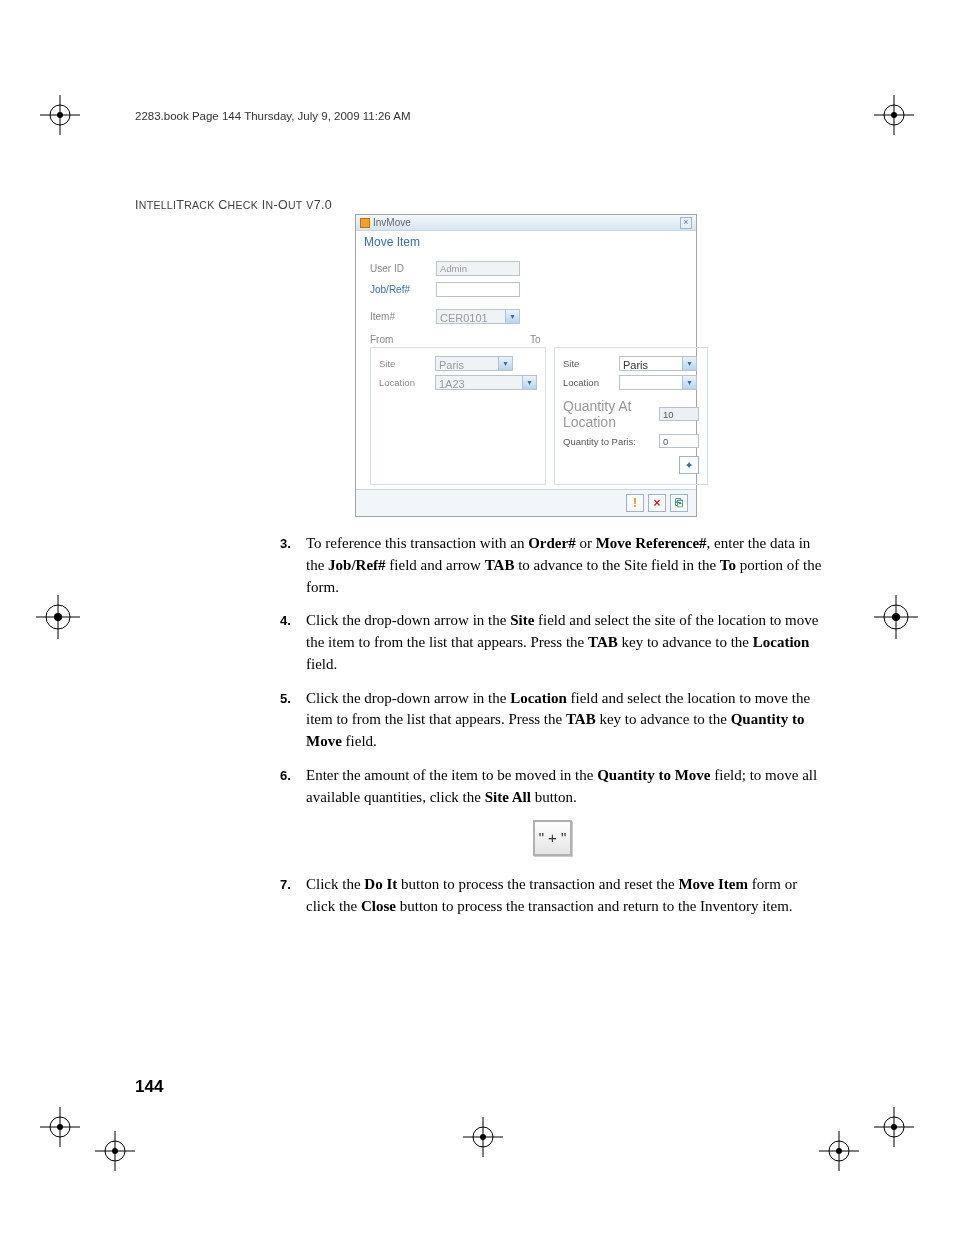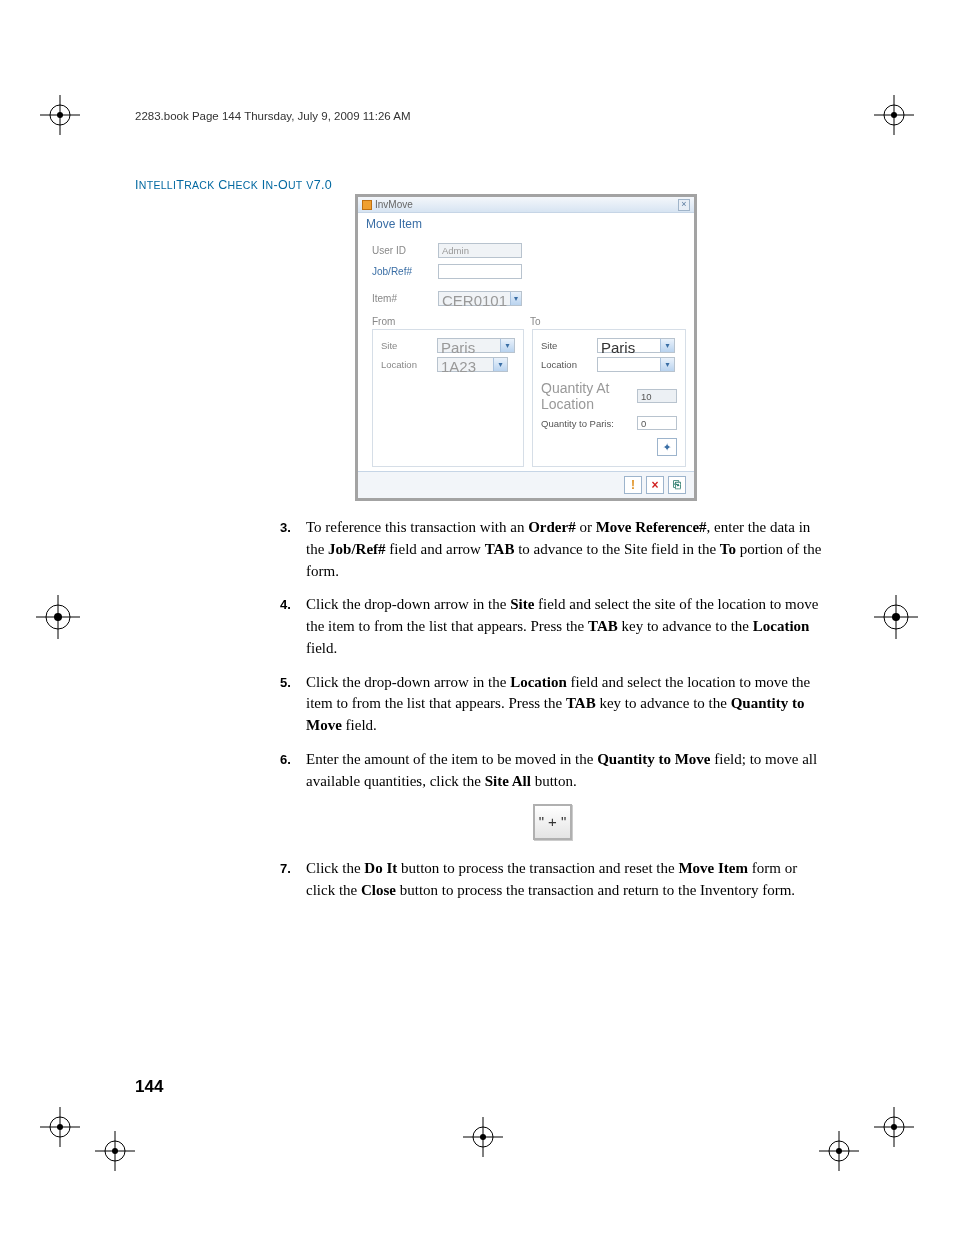--- a/index.html
+++ b/index.html
@@ -27,41 +27,41 @@
   .page {
     position: absolute;
     top: 110px;
     left: 135px;
     width: 690px;
   }
   .header-line {
     font-family: Arial, sans-serif;
     font-size: 11.5px;
     color: #333;
-    margin-bottom: 56px;
+    margin-bottom: 76px;
   }
   .doc-title {
     font-family: Verdana, Arial, sans-serif;
     font-size: 12.5px;
     letter-spacing: 0.3px;
-    color: #0369a1;
+    color: #404040;
     margin-bottom: 2px;
   }
   .doc-subtitle {
     font-family: Verdana, Arial, sans-serif;
     font-size: 12.5px;
     color: #222;
     margin-bottom: 20px;
   }
 
   
   .window {
     width: 342px;
     margin-left: 220px;
-    border: 3px solid #a3a3a3;
+    border: 1px solid #a3a3a3;
     background: #fff;
     font-family: Tahoma, Arial, sans-serif;
     font-size: 10px;
     color: #666;
   }
   .titlebar {
     height: 16px;
     background: linear-gradient(#f4f7fb, #d7e4f2);
     border-bottom: 1px solid #c6d5e6;
     display: flex;
@@ -97,21 +97,21 @@
     display:flex; align-items:center;
     font-size:9.5px;
   }
   .inp.white { background:#fff; }
   .dd {
     display:flex;
     border:1px solid #b8c3ce;
     background:#f0f3f6;
     height:15px; width:84px;
   }
-  .dd .ddval { flex:1; padding:8px 3px; color:#999; display:flex; align-items:center; font-size:15px; }
+  .dd .ddval { flex:1; padding:8px 3px; color:#999; display:flex; align-items:center; font-size:11px; }
   .dd.white { background:#fff; }
   .dd.white .ddval { color:#333; }
   .dd .ddbtn {
     width:14px; background:linear-gradient(#eaf2fb,#b9d3ef);
     border-left:1px solid #a9c2de;
     display:flex;align-items:center;justify-content:center;
     color:#3a6ea5; font-size:8px;
   }
   .section-label { color:#888; font-size:10px; margin:4px 0 2px 0; }
   .twocol {
@@ -325,21 +325,21 @@
         <div class="col">
           <div class="row">
             <span class="lbl">Site</span>
             <span class="dd" style="width:78px">
               <span class="ddval">Paris</span>
               <span class="ddbtn">▾</span>
             </span>
           </div>
           <div class="row">
             <span class="lbl">Location</span>
-            <span class="dd" style="width:71px">
+            <span class="dd" style="width:102px">
               <span class="ddval">1A23</span>
               <span class="ddbtn">▾</span>
             </span>
           </div>
         </div>
         <div class="col col2">
           <div class="row">
             <span class="lbl" style="width:56px">Site</span>
             <span class="dd white" style="width:78px">
               <span class="ddval">Paris</span>
@@ -401,21 +401,21 @@
         </span>
       </li>
     </ol>
 
     <div class="plusbox-big">" + "</div>
 
     <ol>
       <li>
         <span class="num">7.</span>
         <span class="txt">
-          <span>Click the </span><span class="b">Do It</span><span> button to process the transaction and reset the </span><span class="b">Move Item</span><span> form or click the </span><span class="b">Close</span><span> button to process the transaction and return to the Inventory form.</span>
+          <span>Click the </span><span class="b">Do It</span><span> button to process the transaction and reset the </span><span class="b">Move Item</span><span> form or click the </span><span class="b">Close</span><span> button to process the transaction and return to the Inventory item.</span>
         </span>
       </li>
     </ol>
   </div>
 
 
   <div class="page-num">144</div>
 </div>
 
 </body></html>

